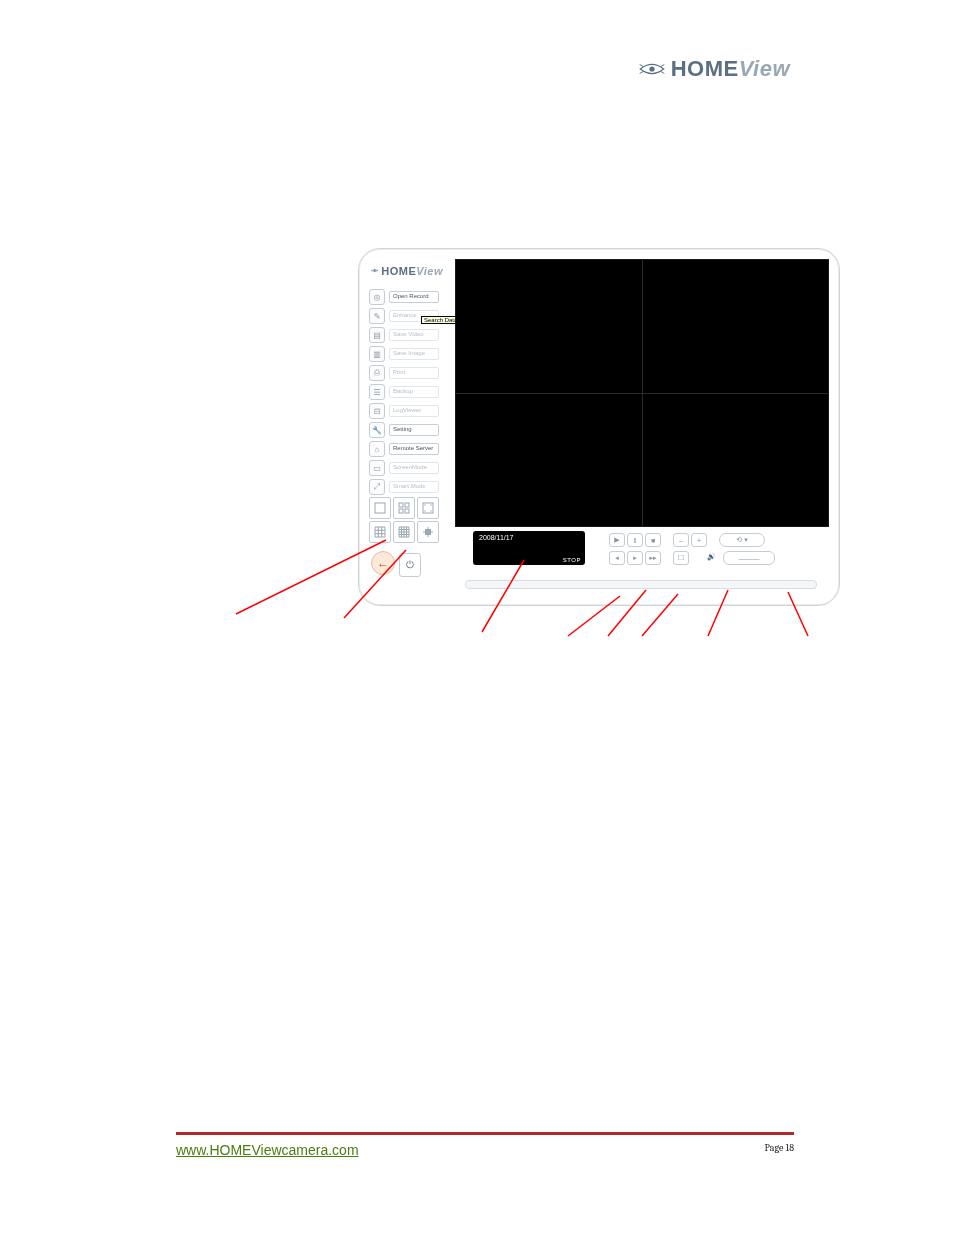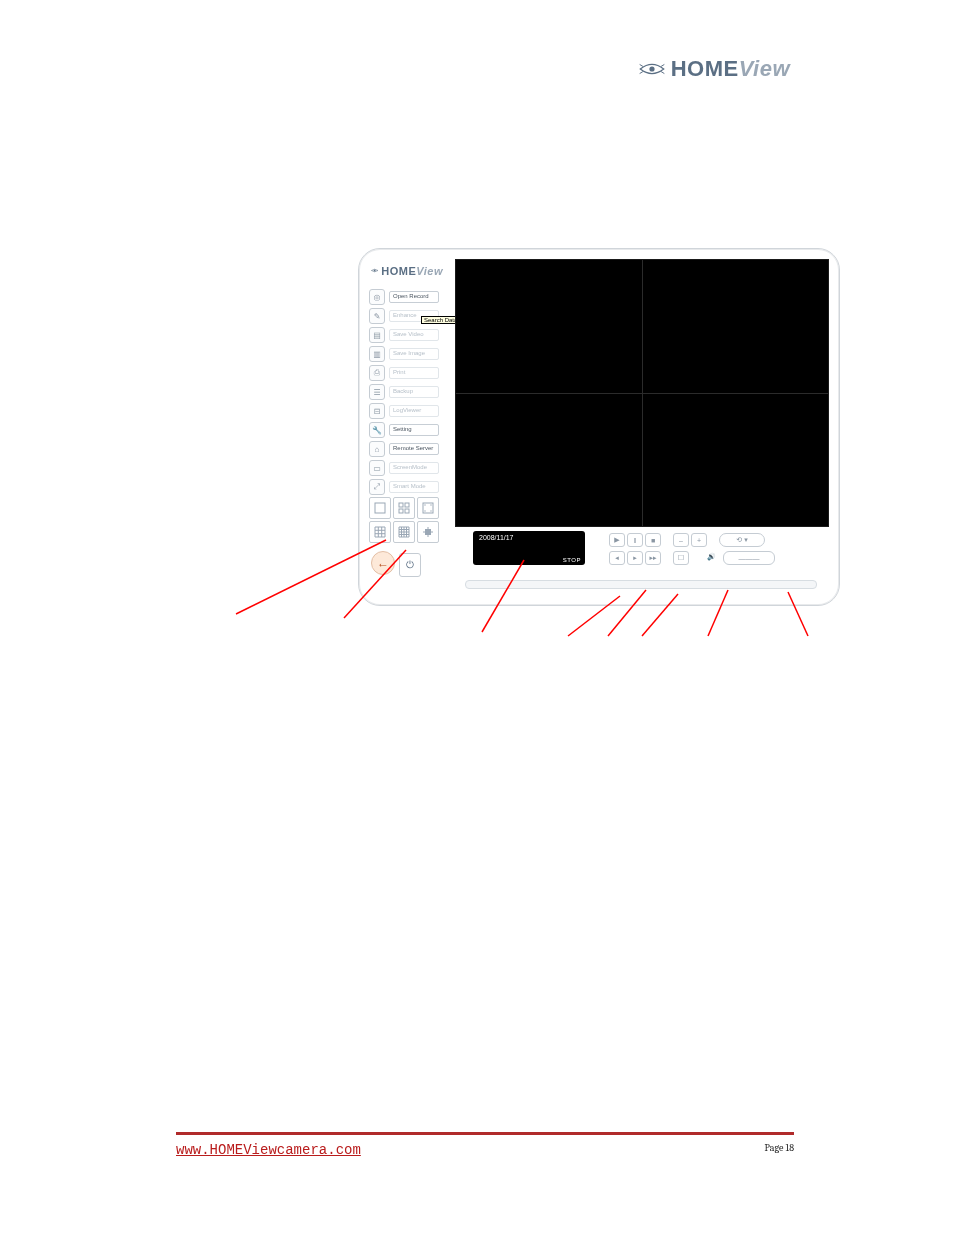--- a/index.html
+++ b/index.html
@@ -32,21 +32,21 @@
   .status{position:absolute;left:104px;top:272px;width:112px;height:34px;background:#000;border-radius:3px;color:#fff;font-size:7px}
   .status .date{position:absolute;left:6px;top:3px}
   .status .state{position:absolute;right:4px;bottom:2px;font-size:6px;letter-spacing:.5px}
   .ctrls{position:absolute;left:240px;top:272px;right:8px;height:40px}
   .cbtn{position:absolute;border:1px solid #c5ccd3;border-radius:3px;background:#fff;display:flex;align-items:center;justify-content:center;font-size:7px;color:#8a96a3;height:12px}
   .timebar{position:absolute;left:96px;right:12px;bottom:6px;height:7px;border:1px solid #d7dde2;border-radius:4px;background:#f4f6f8}
   
   .lines{position:absolute;inset:0;pointer-events:none}
   
   .foot-rule{position:absolute;left:108px;right:92px;top:1132px;height:3px;background:#b02a2a}
-  .foot-link{position:absolute;left:108px;top:1142px;font-size:14px;color:#b91c1c;text-decoration:underline;font-family:Liberation Mono, monospace}
+  .foot-link{position:absolute;left:108px;top:1142px;font-size:14px;color:#4d7c0f;text-decoration:underline;font-family:Liberation Sans, sans-serif}
   .foot-page{position:absolute;right:92px;top:1142px;font-size:10px;font-family:Cambria,Georgia,serif;color:#222}
 </style>
 </head>
 <body>
 
 <div class="page">
 
   <div class="hdr-logo">
     <svg class="eye" viewBox="0 0 40 24">
       <path d="M2 12 Q20 -2 38 12 Q20 26 2 12 Z" fill="none" stroke="#5b6f84" stroke-width="2"></path>

